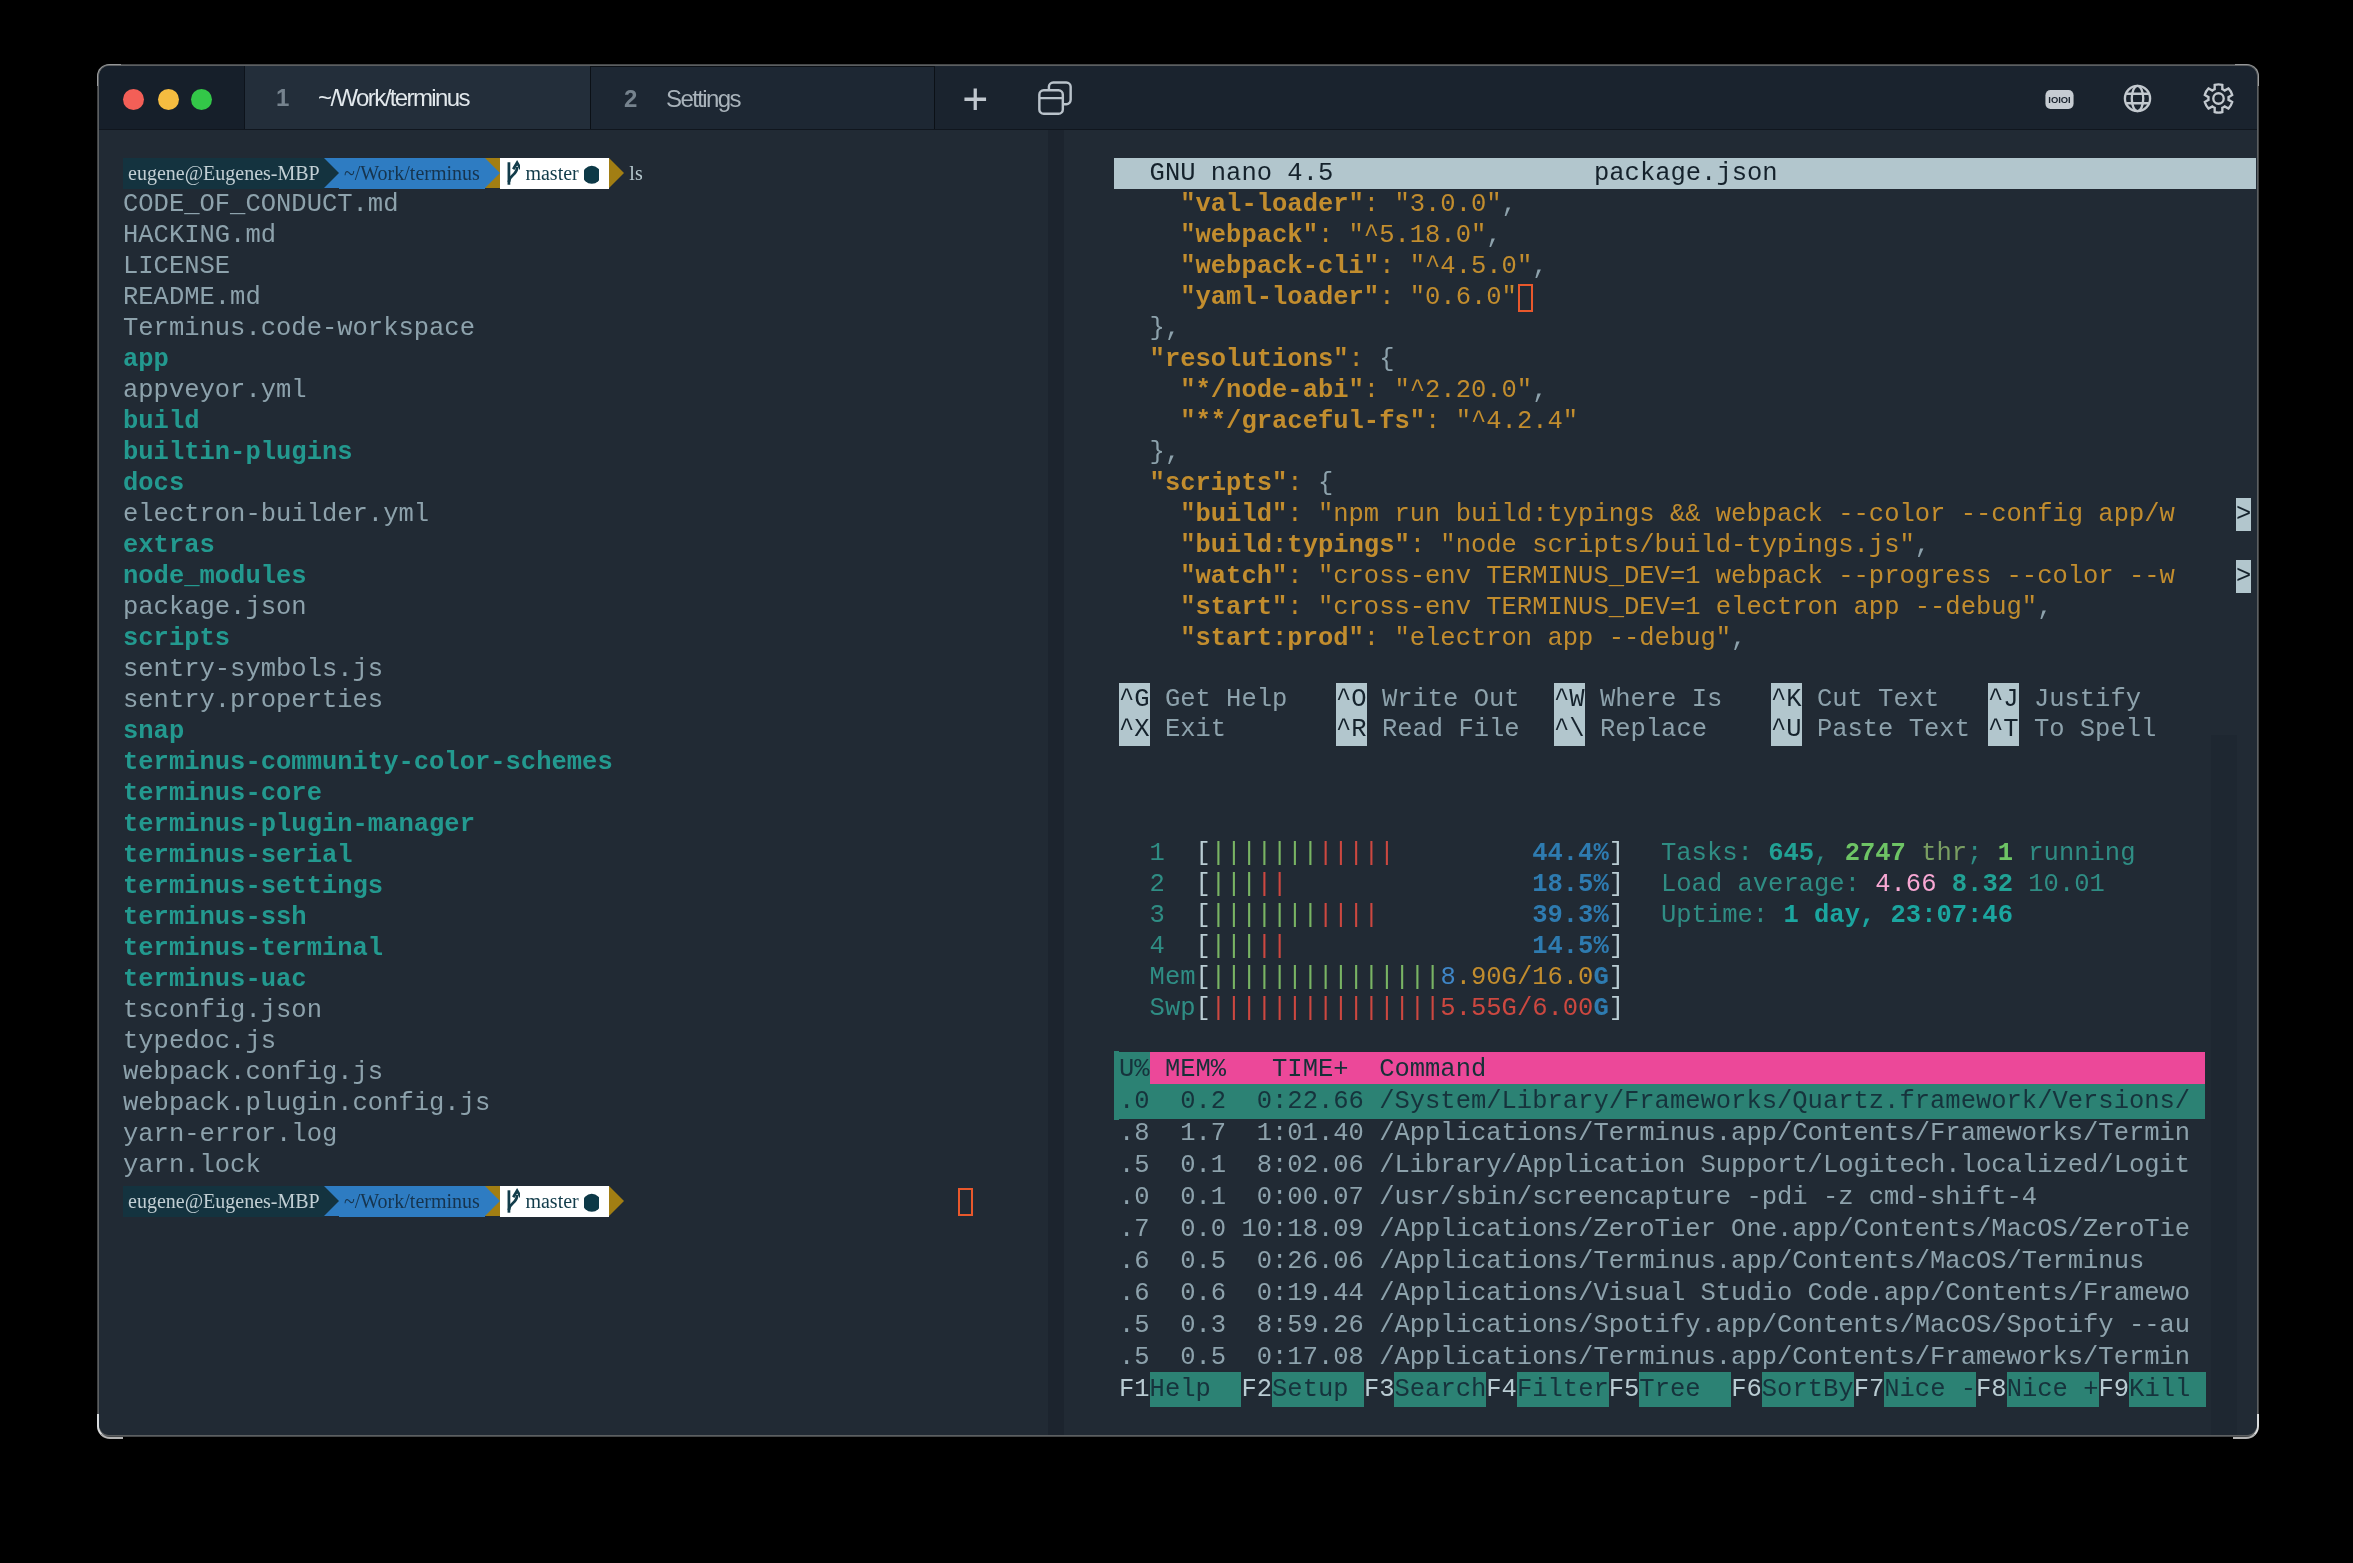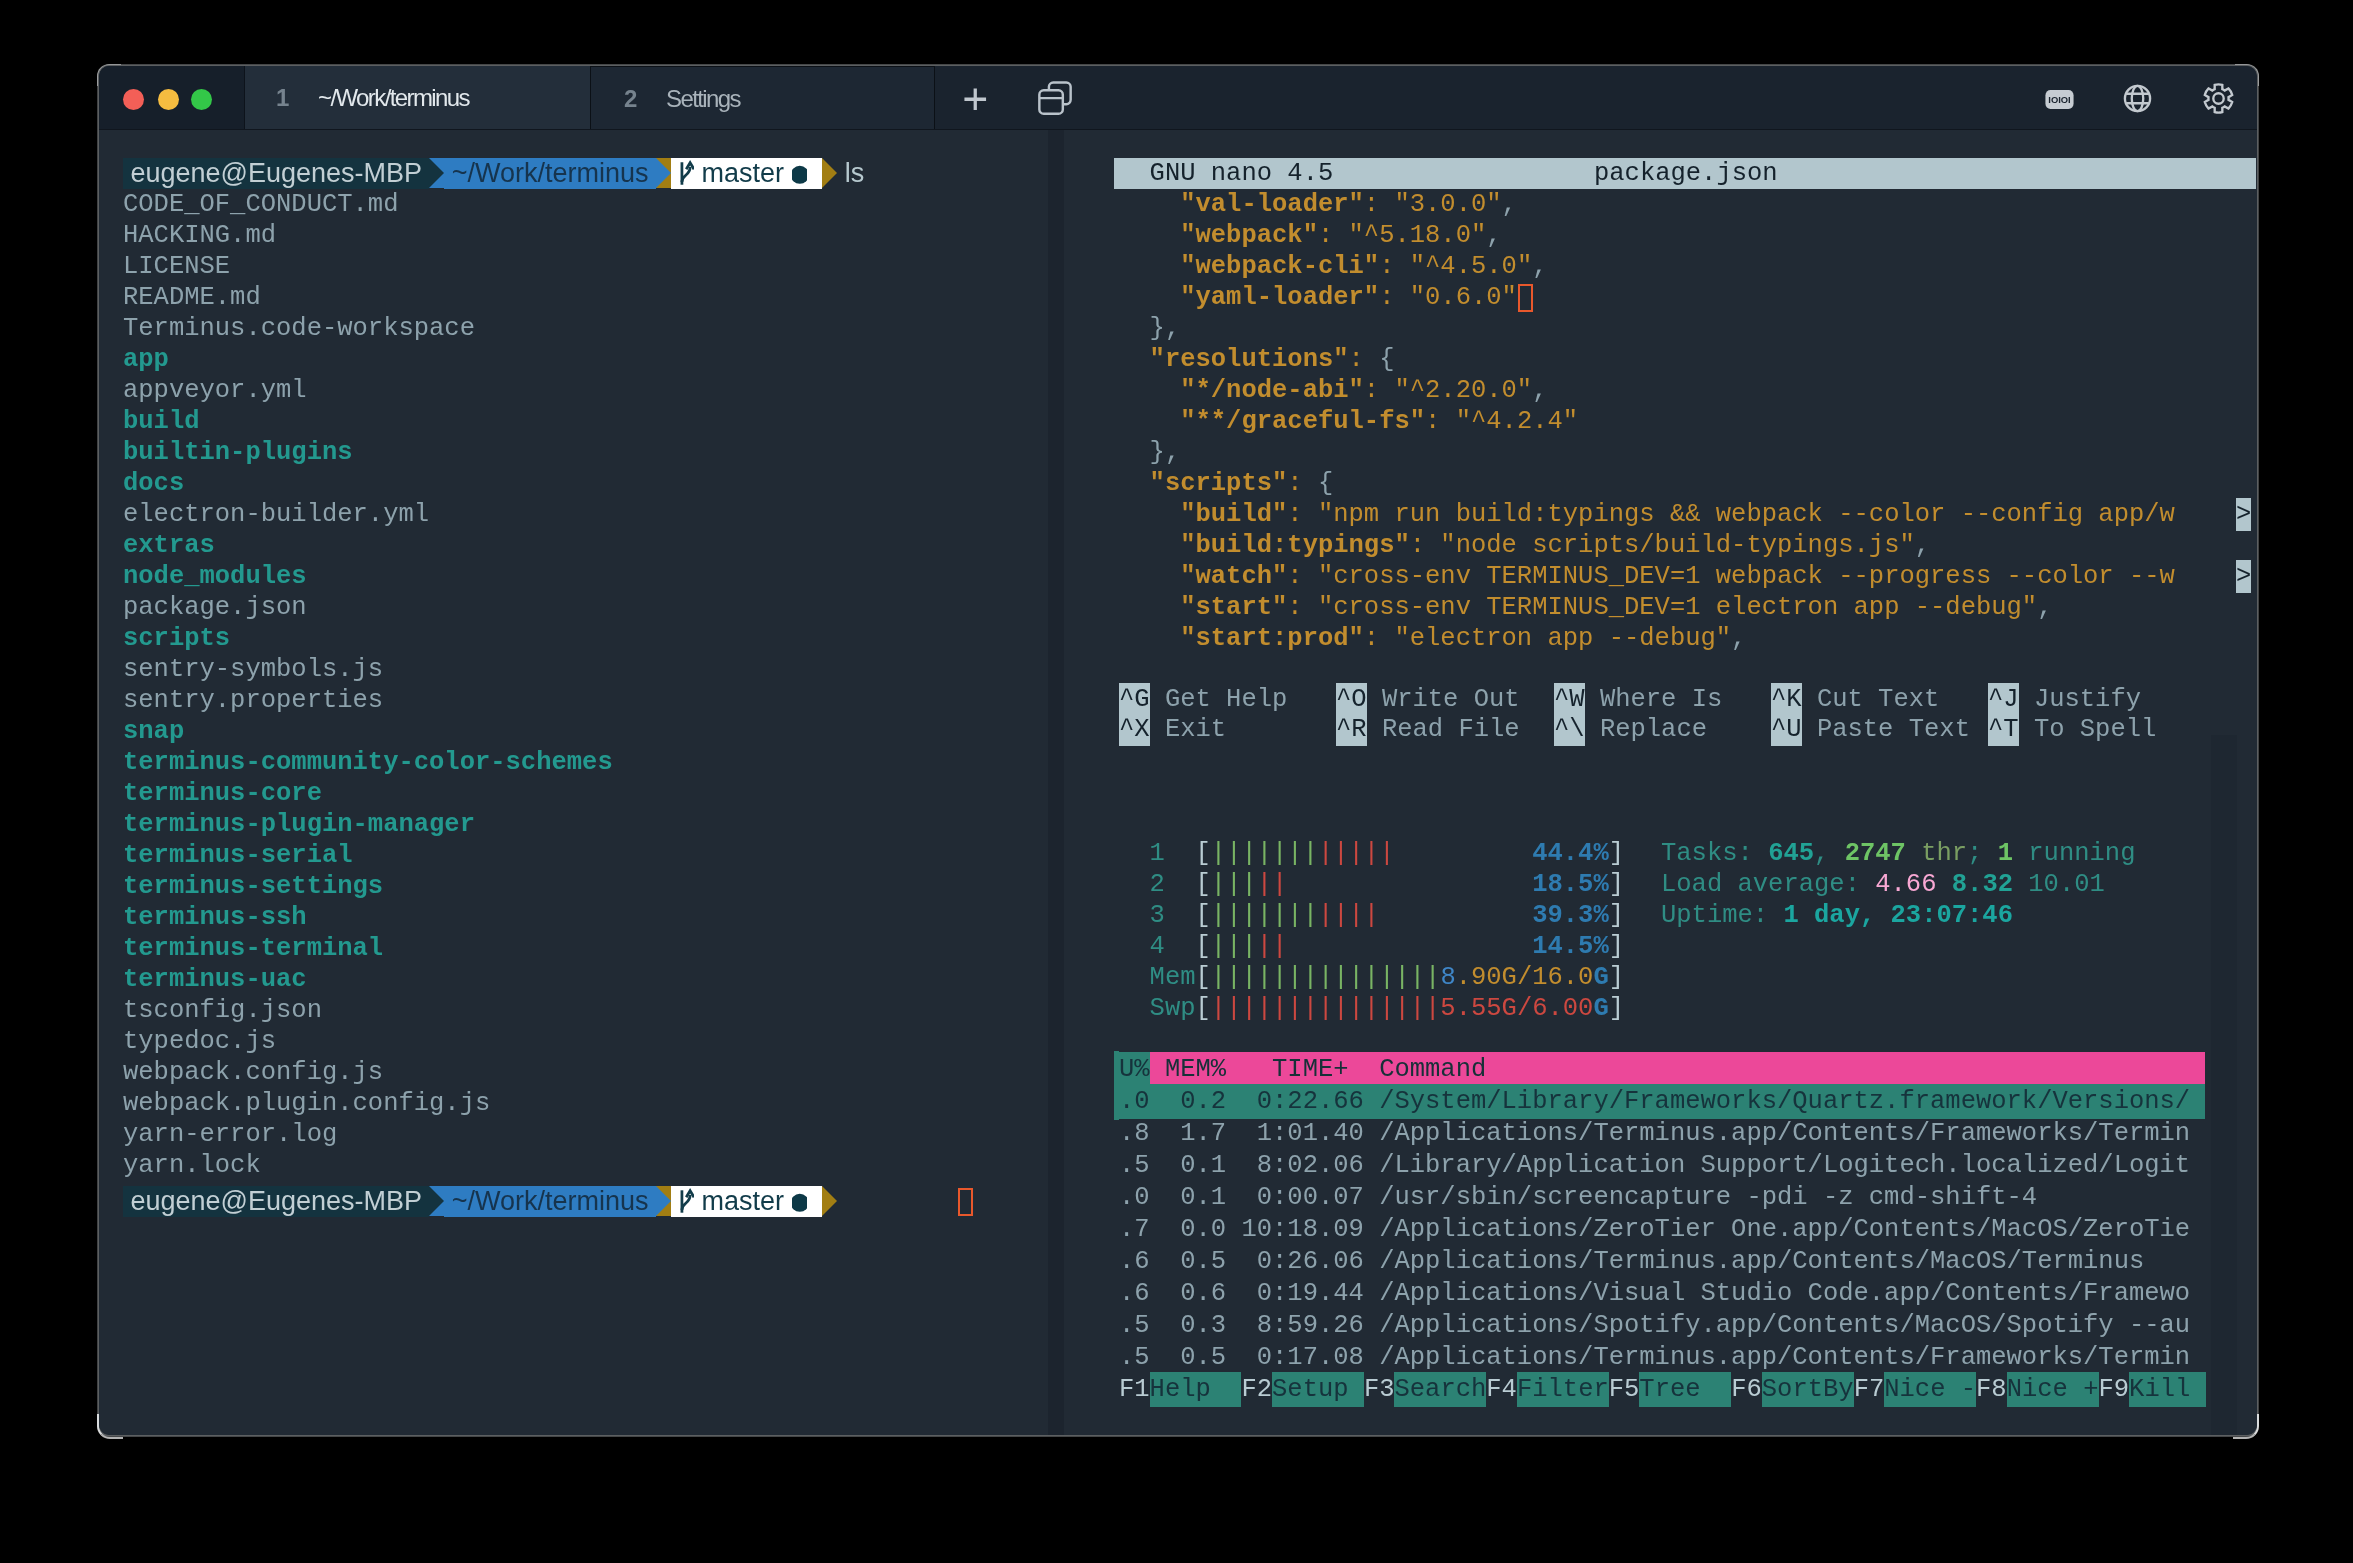--- a/index.html
+++ b/index.html
@@ -29,21 +29,21 @@
 .olv{color:#7a9e62}
 .red{color:#cc4840}
 .blu{color:#3f86c7}
 .blub{color:#2e7bb0;font-weight:bold}
 .whb{color:#f9a8d4;font-weight:normal}
 .cyb{color:#1ba6a0;font-weight:bold}
 .inv{background:#b2c6cd;color:#15222c;padding:1.7px 0}
 .hl{background:#2c8274;color:#16333c;padding:2.6px 0}
 .ghdr{background:#ec4899;color:#173038;padding:2.6px 0}
 
-.prow{position:absolute;height:31px;display:flex;font-family:Liberation Sans, sans-serif;font-size:27px;line-height:31px;white-space:pre}
+.prow{position:absolute;height:31px;display:flex;font-family:Liberation Serif, serif;font-size:20px;line-height:31px;white-space:pre}
 .s1{background:#14333f;color:#c2cfd4}
 .s2{background:#2e7cc2;color:#16344e}
 .s3{background:#ffffff;color:#123c4a}
 .a1{width:0;height:0;border-top:15.6px solid transparent;border-bottom:15.6px solid transparent;border-left:15.6px solid #14333f;background:#2e7cc2}
 .a2{width:0;height:0;border-top:15.6px solid transparent;border-bottom:15.6px solid transparent;border-left:15.6px solid #2e7cc2;background:#a27e13}
 .a3{width:0;height:0;border-top:15.6px solid transparent;border-bottom:15.6px solid transparent;border-left:15.6px solid #a27e13}
 .cur{position:absolute;width:11.2px;height:24px;border:2.6px solid #e8582c}
 .icon{position:absolute}
 </style>
 </head>

